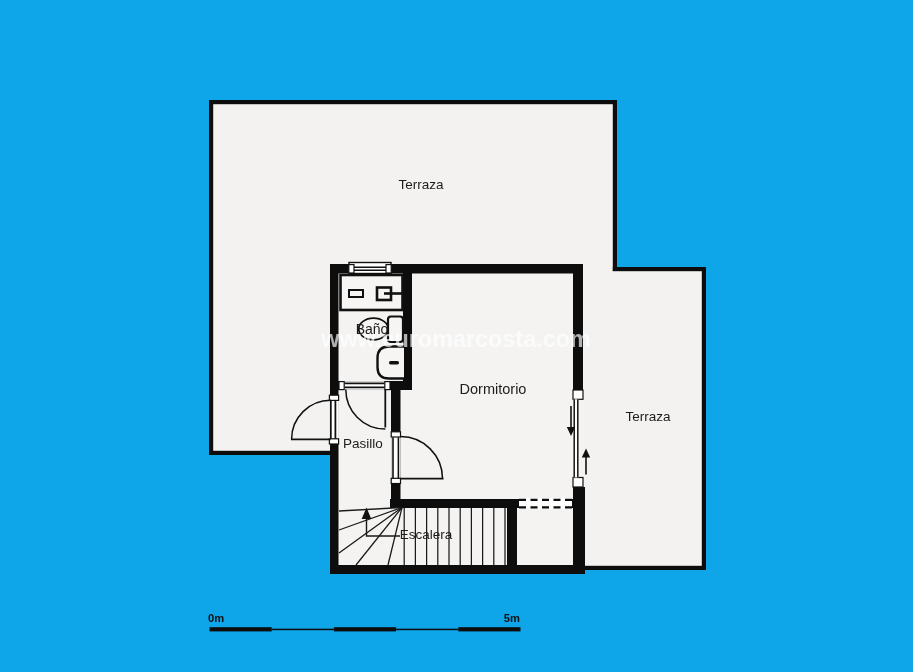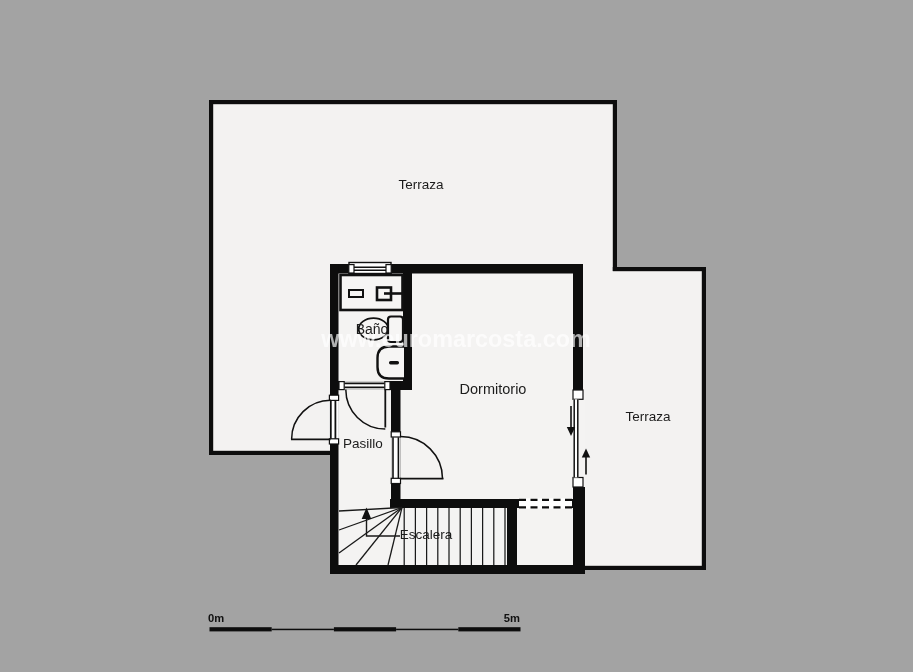--- a/index.html
+++ b/index.html
@@ -1,16 +1,16 @@
 <!DOCTYPE html>
 <html><head>
 <meta charset="utf-8">
 <style>
   html,body{margin:0;padding:0;background:#ffffff;}
-  #plan{position:relative;width:913px;height:672px;background:#a3a3a3;overflow:hidden;}
+  #plan{position:relative;width:913px;height:672px;background:#0ea5e9;overflow:hidden;}
   svg{display:block;}
   text{font-family:"Liberation Sans",sans-serif;}
 </style>
 </head>
 <body>
 <div id="plan">
 <svg width="913" height="672" viewBox="0 0 913 672">
 <defs></defs>
 
 <rect x="209" y="100" width="408" height="355" fill="#f3f2f1"></rect>

